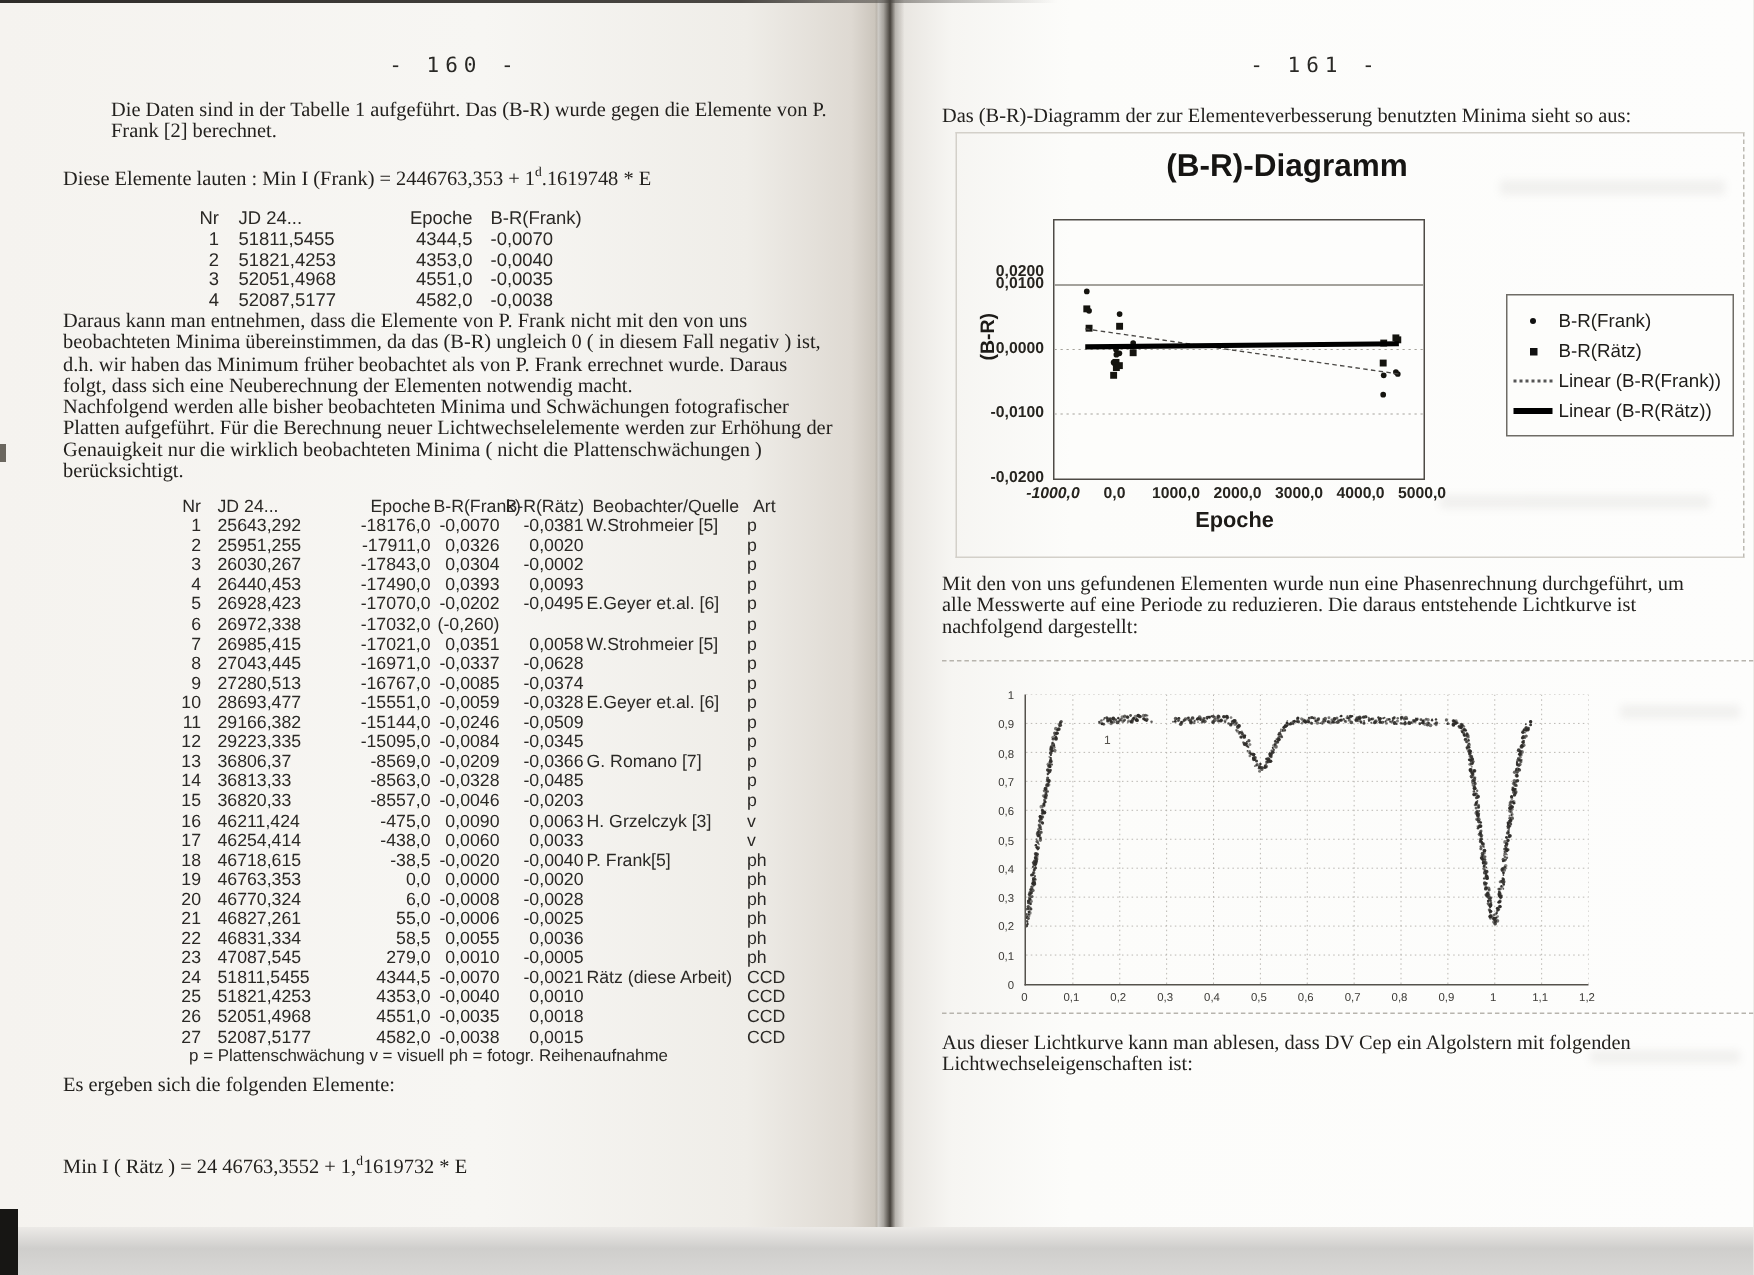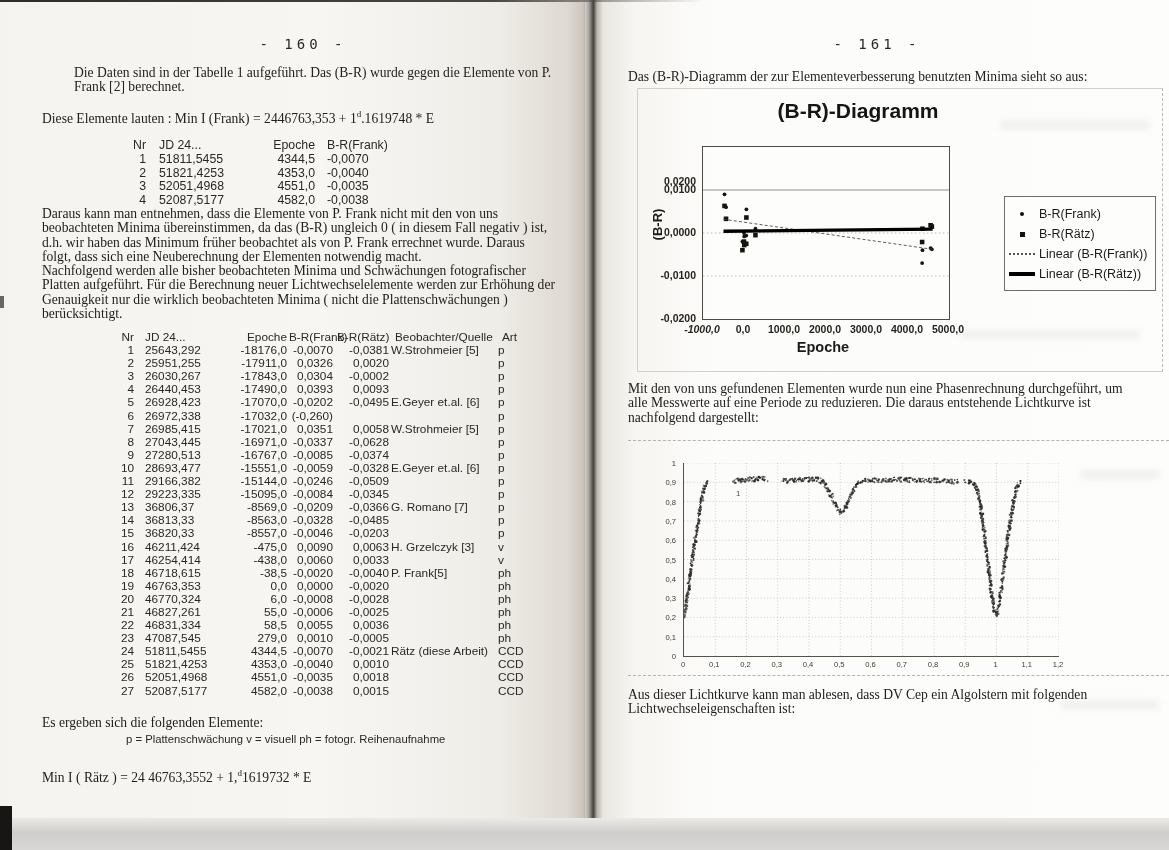--- a/index.html
+++ b/index.html
@@ -395,21 +395,21 @@
       <div class="trow">
         <span class="c0">27</span>
         <span class="c1">52087,5177</span>
         <span class="c2">4582,0</span>
         <span class="c3">-0,0038</span>
         <span class="c4">0,0015</span>
         <span class="c5"></span>
         <span class="c6">CCD</span>
       </div>
     </div>
-  <div class="abs tbl" style="left:126px;top:698px;font-size:11.3px;margin-top:35px;">p = Plattenschwächung   v = visuell  ph = fotogr. Reihenaufnahme</div>
+  <div class="abs tbl" style="left:126px;top:698px;font-size:11.3px;">p = Plattenschwächung   v = visuell  ph = fotogr. Reihenaufnahme</div>
 
   <div class="abs serif" style="left:42px;top:716px;width:500px;">Es ergeben sich die folgenden Elemente:</div>
   <div class="abs serif" style="left:42px;top:757px;width:500px;">
     <span>Min I ( Rätz ) = 24 46763,3552 + 1,</span><sup>d</sup><span>1619732 * E</span>
   </div>
 
   <div class="abs mono-head" style="left:822px;top:36px;width:110px;text-align:center;">- 161 -</div>
 
   <div class="abs serif" style="left:628px;top:70px;width:535px;">Das (B-R)-Diagramm der zur Elementeverbesserung benutzten Minima sieht so aus:</div>
 

